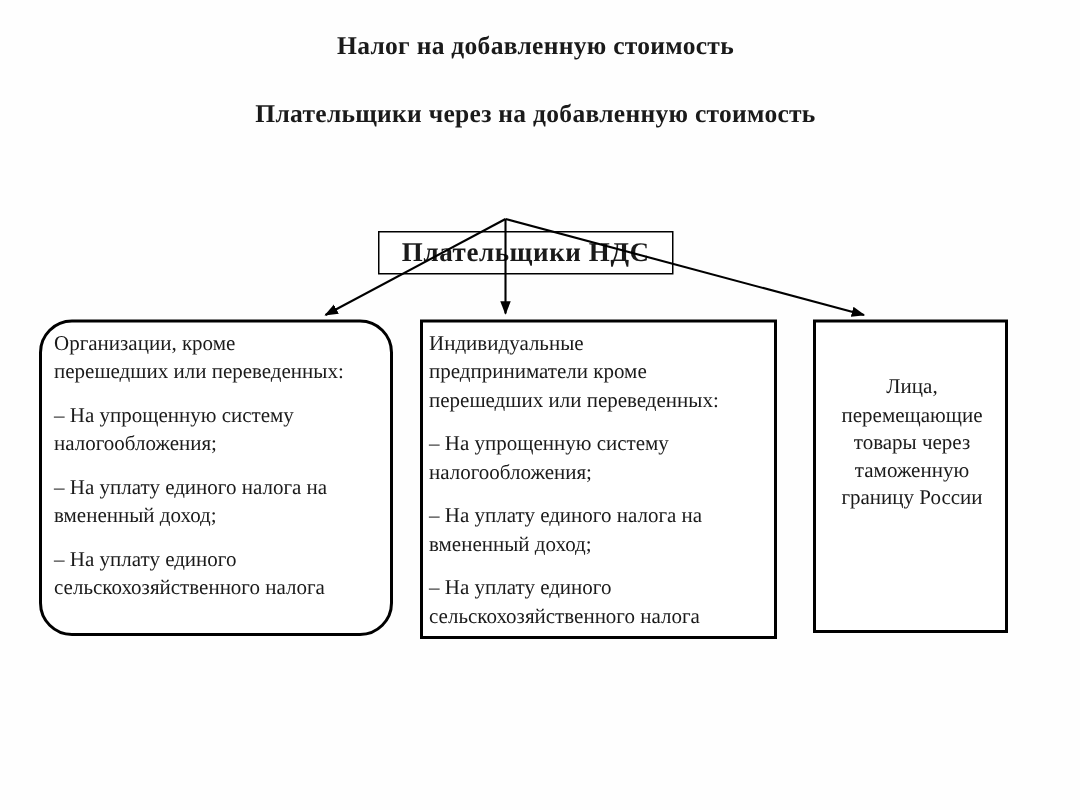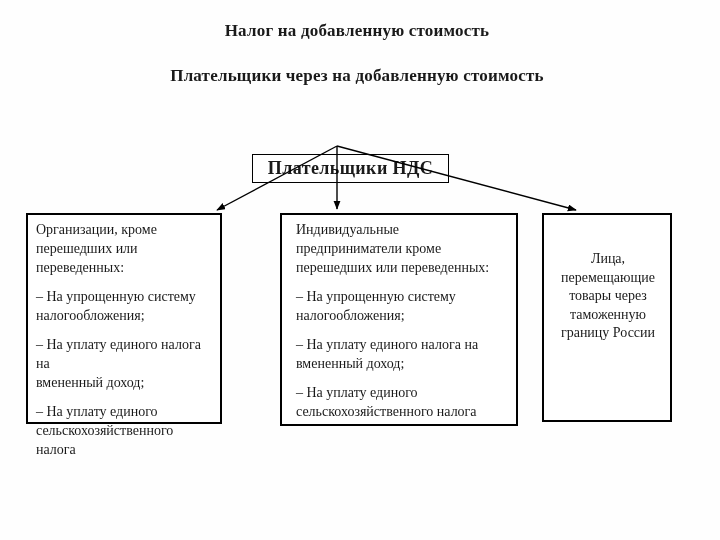--- a/index.html
+++ b/index.html
@@ -65,30 +65,31 @@
     font-size: 14px;
     line-height: 19px;
   }
   .node-box p {
     margin: 0 0 10px 0;
     white-space: pre-line;
   }
   .box-left {
     left: 26px;
     top: 213px;
-    width: 196px;
+    width: 236px;
     height: 211px;
     padding: 5px 4px 0 8px;
+    border-radius: 22px;
   }
   .box-mid {
     left: 280px;
     top: 213px;
     width: 238px;
     height: 213px;
-    padding: 5px 4px 0 14px;
+    padding: 5px 4px 0 4px;
   }
   .box-right {
     left: 542px;
     top: 213px;
     width: 130px;
     height: 209px;
     padding: 35px 4px 0 6px;
     text-align: center;
     line-height: 18.5px;
   }

